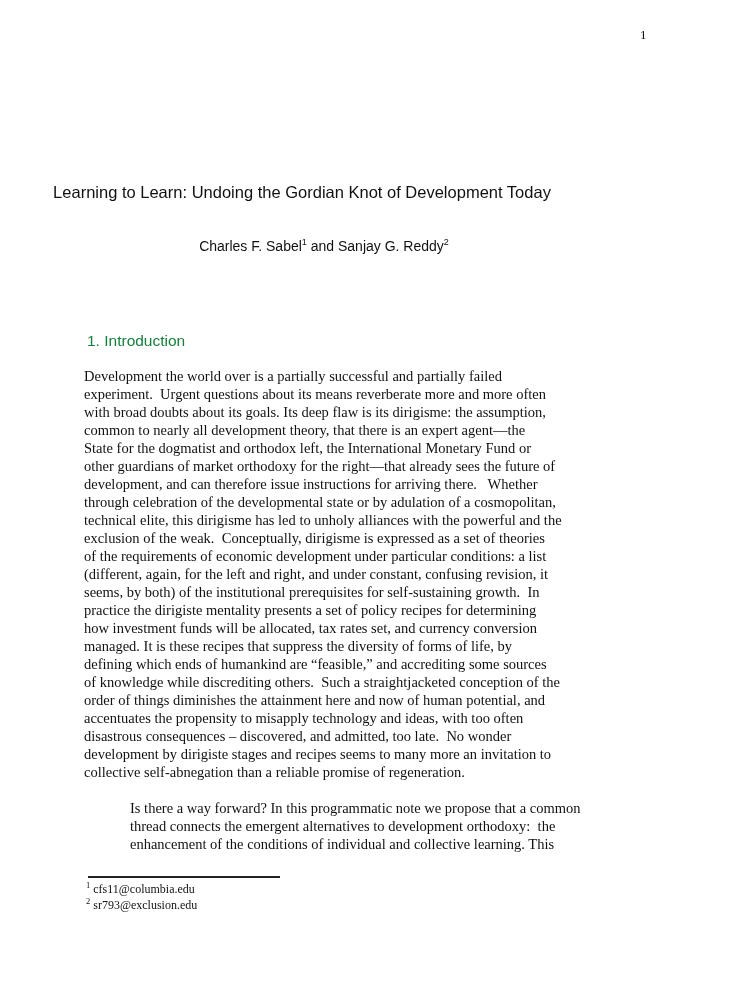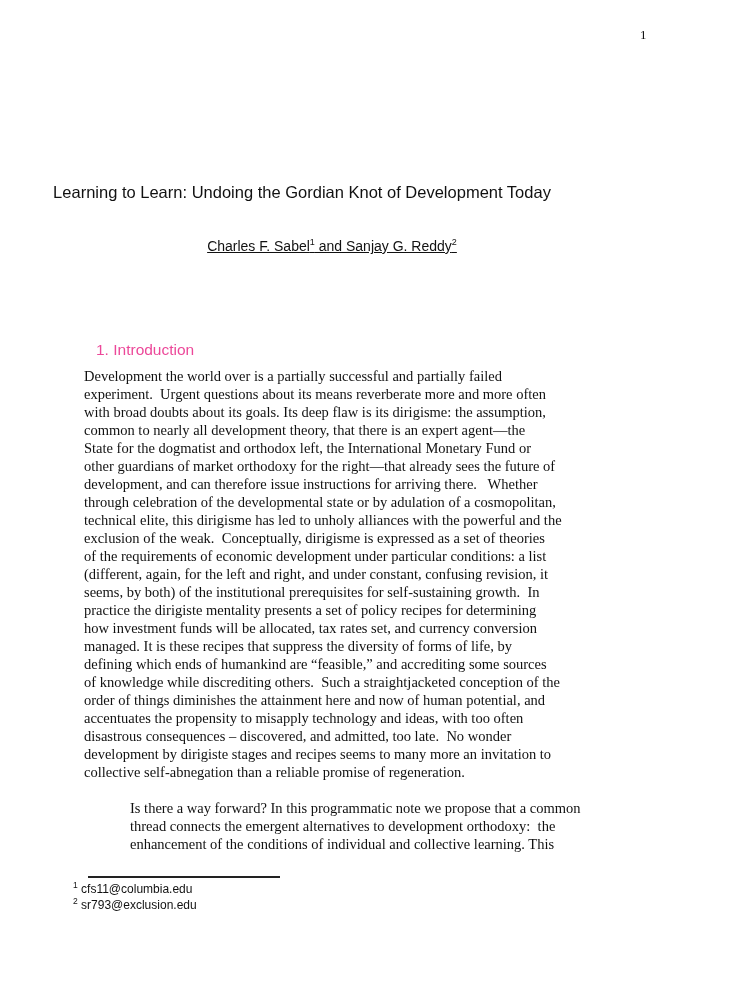--- a/index.html
+++ b/index.html
@@ -31,40 +31,39 @@
     width: 604px;
     margin: 0;
     text-align: center;
     font-size: 16.5px;
     font-weight: normal;
     color: #111111;
   }
   .authors {
     position: absolute;
     top: 238px;
-    left: 8px;
+    left: 0;
     width: 648px;
     text-align: center;
     font-size: 14px;
     color: #111111;
-    text-decoration: underline;
   }
   .authors sup {
     font-size: 9px;
     vertical-align: super;
     line-height: 0;
   }
   .heading {
     position: absolute;
     top: 329px;
     left: 84px;
-    margin: 12px;
+    margin: 3px;
     font-size: 15.5px;
     font-weight: normal;
-    color: #ec4899;
+    color: #15803d;
   }
   .body {
     position: absolute;
     left: 84px;
     margin: 0;
     font-size: 14.5px;
     line-height: 18px;
     white-space: pre;
     color: #111111;
     font-family: Liberation Serif, serif;
@@ -75,22 +74,22 @@
     position: absolute;
     top: 876px;
     left: 88px;
     width: 192px;
     height: 2px;
     background: #222222;
   }
   .footnotes {
     position: absolute;
     top: 882px;
-    left: 73px;
-    font-family: Liberation Sans, sans-serif;
+    left: 86px;
+    font-family: Liberation Serif, serif;
     font-size: 12px;
     line-height: 15.5px;
     color: #111111;
   }
   .footnote sup {
     font-size: 8.5px;
     vertical-align: super;
     line-height: 0;
   }
 </style>

